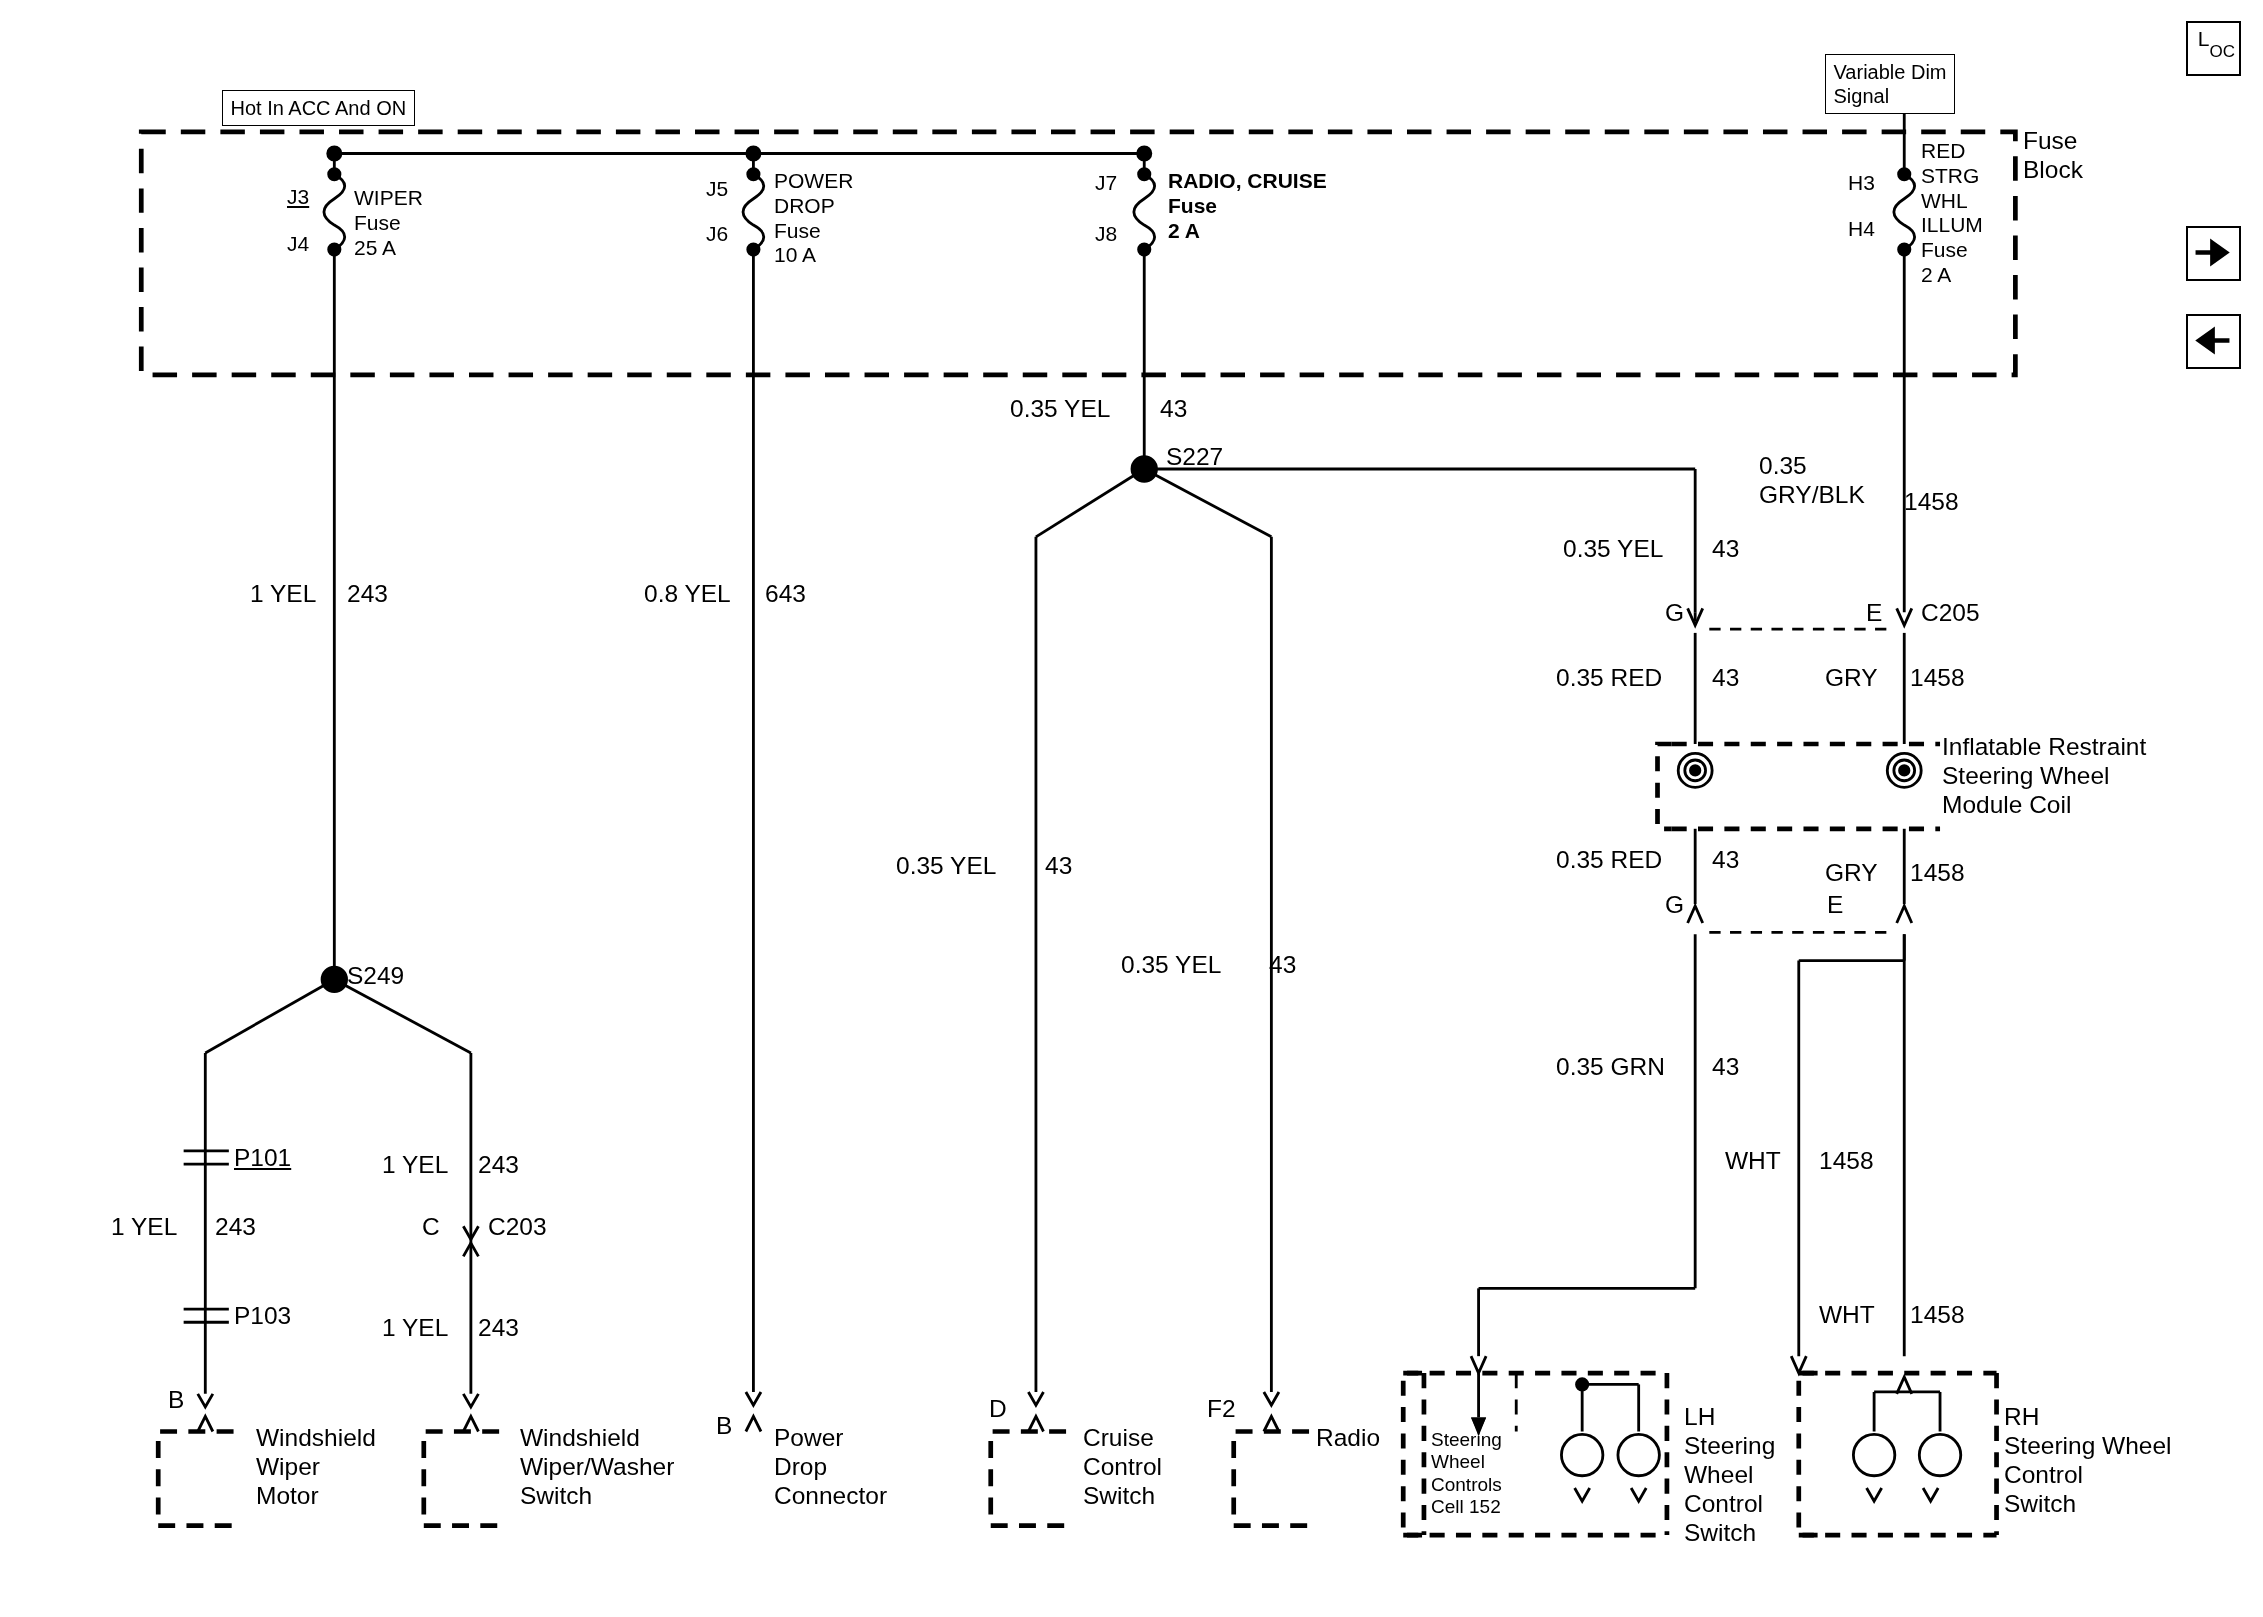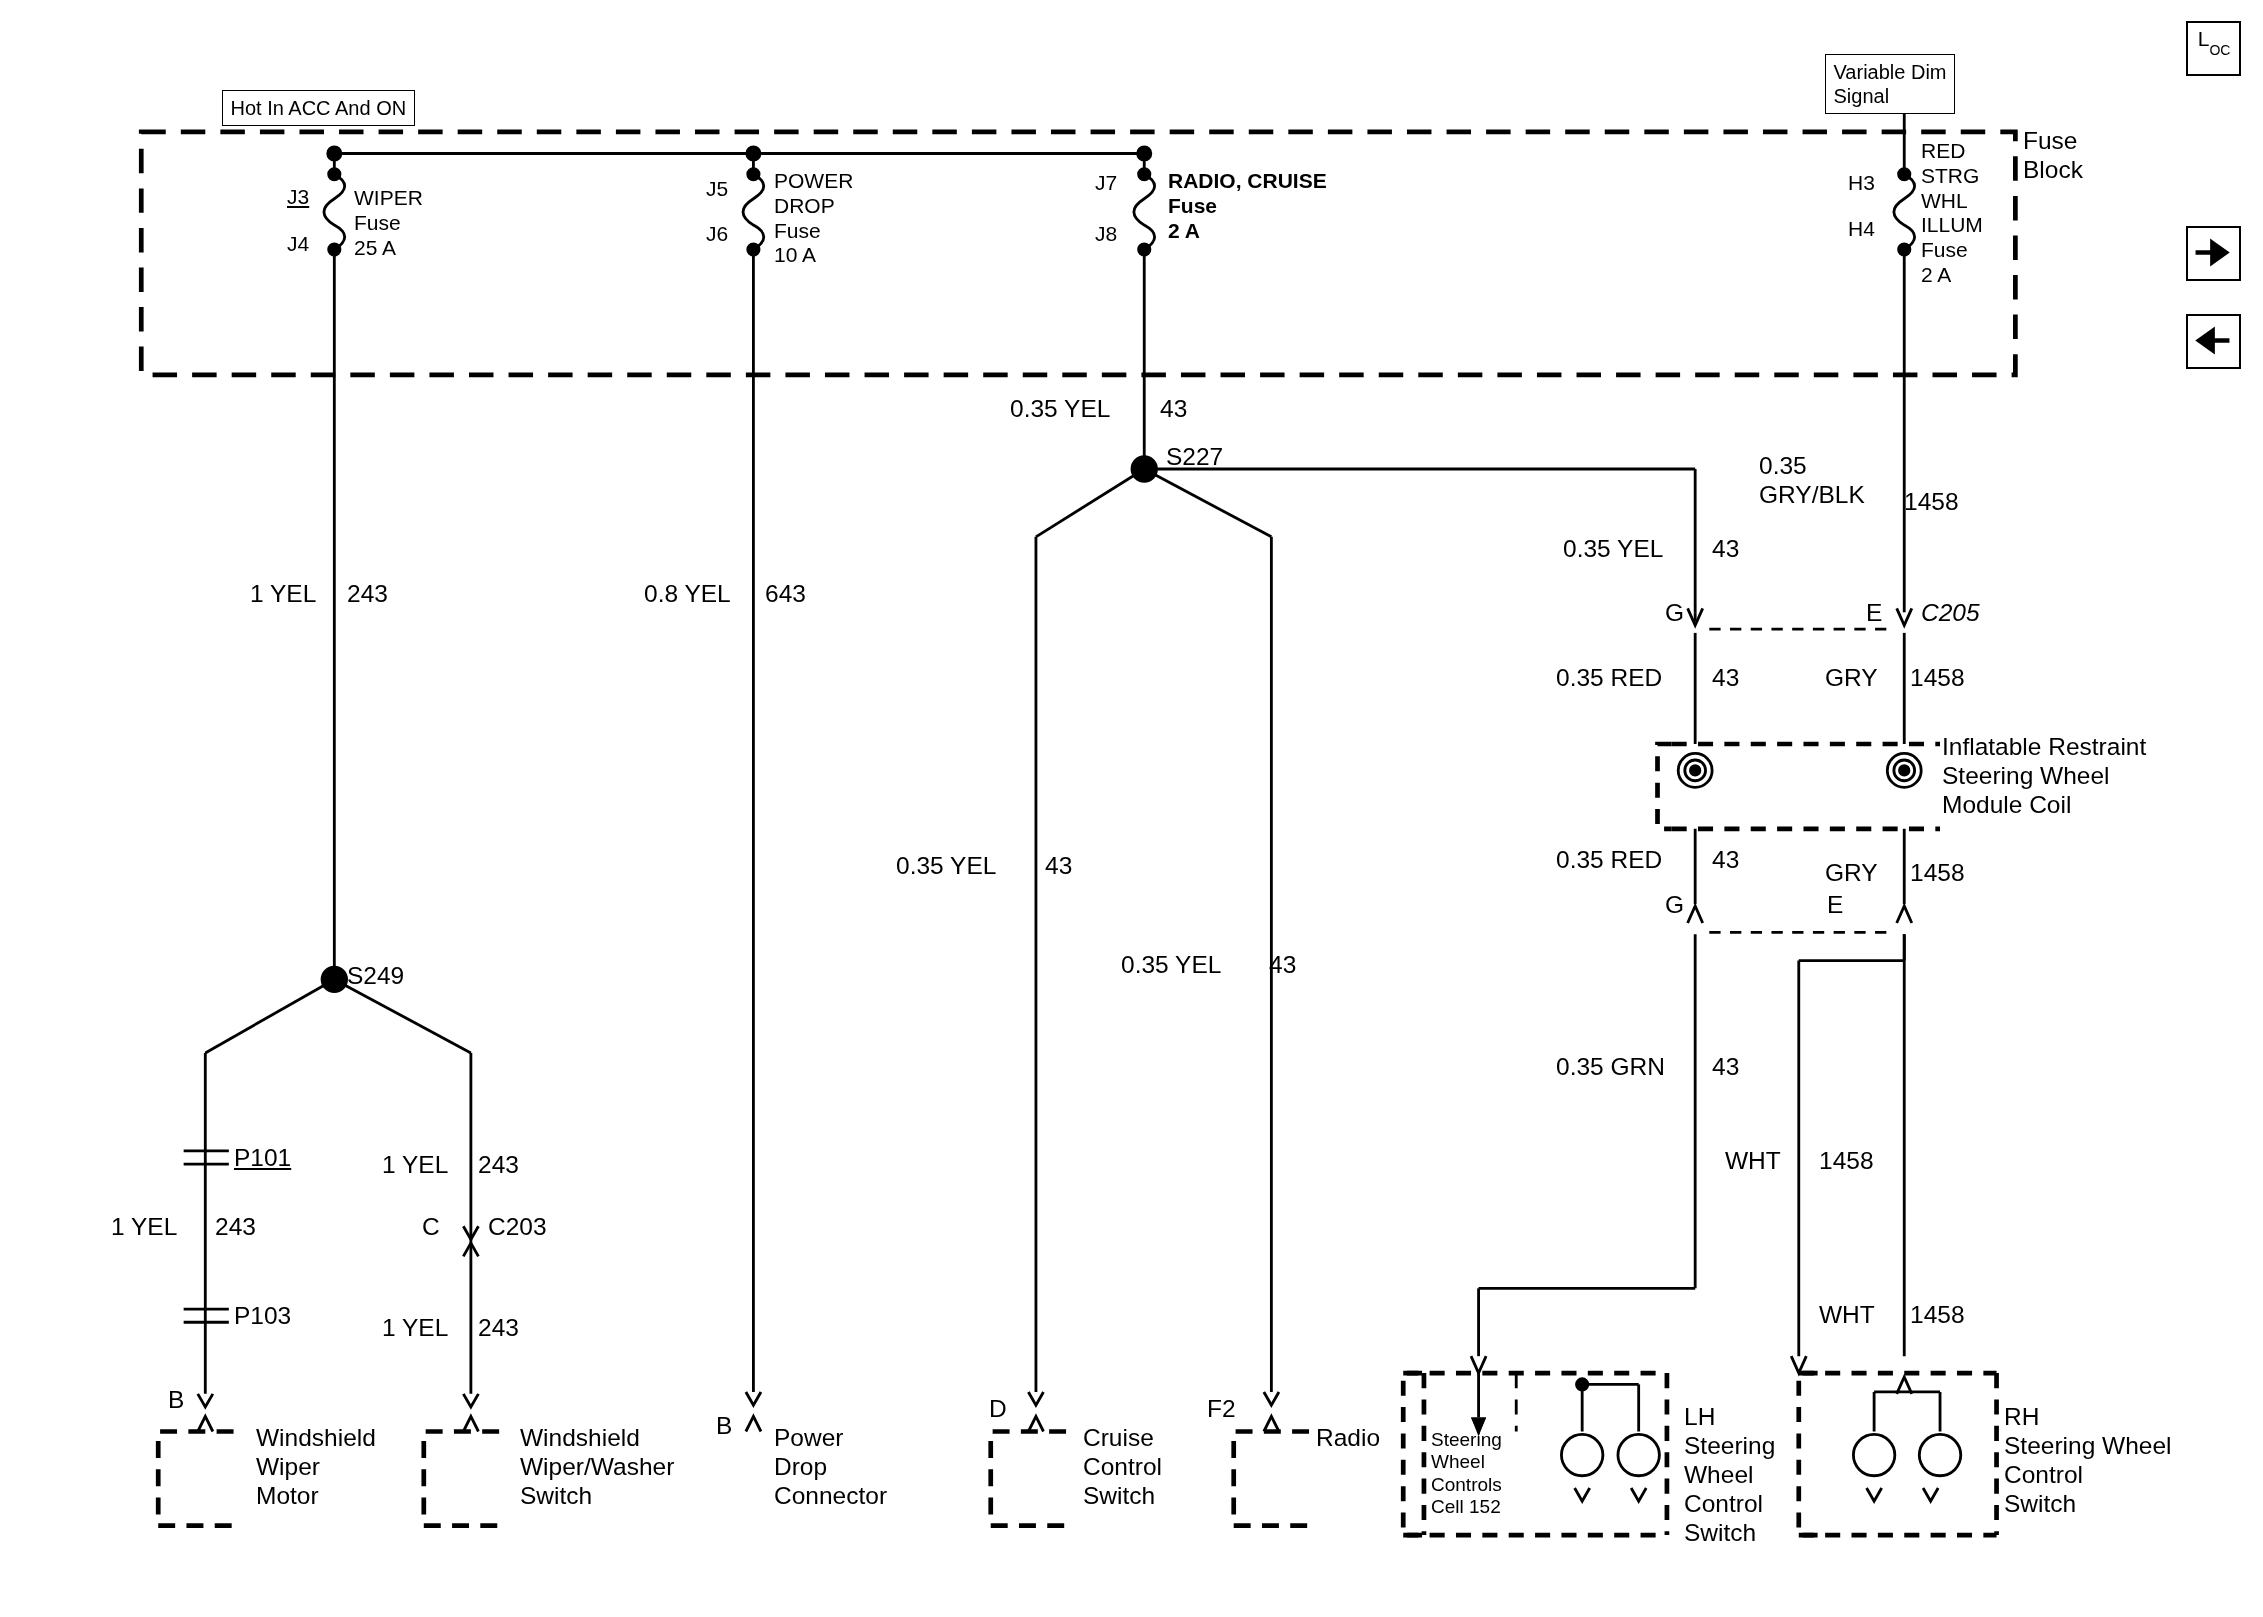--- a/index.html
+++ b/index.html
@@ -27,21 +27,21 @@
   .lbl {
     position: absolute;
     font-family: "Liberation Sans", sans-serif;
     color: #000;
     white-space: pre;
     line-height: 1.18;
   }
   .t26 { font-size: 24.5px; }
   .t22 { font-size: 21px; }
   .t20 { font-size: 19px; }
-  .t18 { font-size: 14px; }
+  .t18 { font-size: 17px; }
   .box-label {
     position: absolute;
     border: 1.9px solid #000;
     background: #fff;
     font-size: 20px;
     padding: 4.7px 7.5px 5.6px 7.5px;
     line-height: 1.2;
     white-space: pre;
     color: #000;
   }
@@ -278,21 +278,21 @@
 
   <div class="lbl t26" style="left:1759px; top:452px;">0.35
 GRY/BLK</div>
   <div class="lbl t26" style="left:1904px; top:488px;">1458</div>
 
   <div class="lbl t26" style="left:1563px; top:535px;">0.35 YEL</div>
   <div class="lbl t26" style="left:1712px; top:535px;">43</div>
 
   <div class="lbl t26" style="left:1665px; top:599px;">G</div>
   <div class="lbl t26" style="left:1866px; top:599px;">E</div>
-  <div class="lbl t26" style="left:1921px; top:599px;font-style:italic;">C205</div>
+  <div class="lbl t26" style="left:1921px; top:599px;">C205</div>
 
   <div class="lbl t26" style="left:1556px; top:664px;">0.35 RED</div>
   <div class="lbl t26" style="left:1712px; top:664px;">43</div>
   <div class="lbl t26" style="left:1825px; top:664px;">GRY</div>
   <div class="lbl t26" style="left:1910px; top:664px;">1458</div>
 
   <div class="lbl t26" style="left:1942px; top:733px;">Inflatable Restraint
 Steering Wheel
 Module Coil</div>
 

